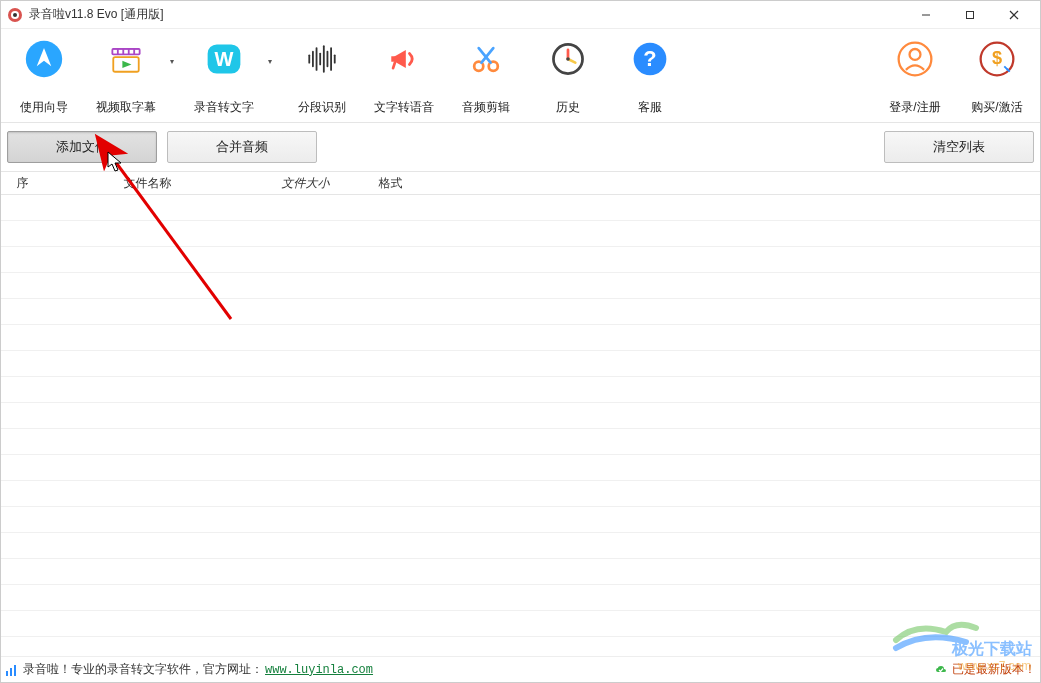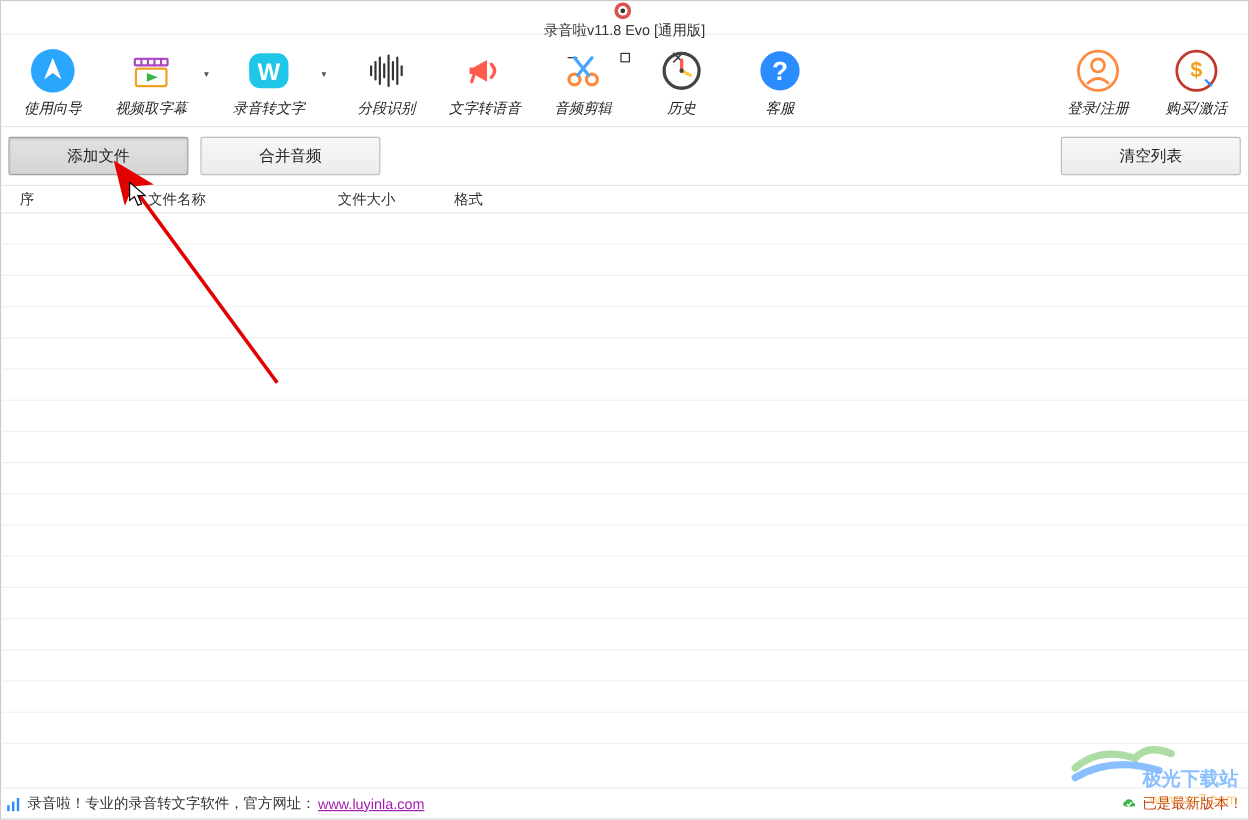--- a/index.html
+++ b/index.html
@@ -1,52 +1,52 @@
 <!DOCTYPE html>
 <html><head>
 <meta charset="utf-8">
 <style>
 * { box-sizing: border-box; margin: 0; padding: 0; }
 body { font-family: "Microsoft YaHei", "SimSun", sans-serif; font-size: 12px; background: #fff; width: 1041px; height: 683px; position: relative; overflow: hidden; border: 1px solid #ccc; }
-.titlebar { display: flex; align-items: center; height: 28px; padding: 0 4px; background: #fff; border-bottom: 1px solid #eee; flex-direction: column; }
+.titlebar { display: flex; align-items: center; height: 28px; padding: 0 4px; background: #fff; border-bottom: 1px solid #eee; }
 .titlebar .app-icon { width: 16px; height: 16px; margin: 0 6px 0 2px; }
 .titlebar .title { flex: 0 0 auto; color: #333; font-size: 12px; }
 .titlebar .spacer { flex: 1; }
 .titlebar .win-btns { display: flex; }
 .win-btn { width: 44px; height: 28px; display: flex; align-items: center; justify-content: center; color: #333; cursor: pointer; }
 
 .toolbar { display: flex; align-items: flex-start; padding: 6px 2px 4px 2px; border-bottom: 1px solid #e5e5e5; }
 .tool-item { display: flex; flex-direction: column; align-items: center; width: 82px; padding: 2px 0; cursor: pointer; }
 .tool-item .icon { width: 44px; height: 44px; display: flex; align-items: center; justify-content: center; }
-.tool-item .label { font-size: 12px; color: #222; margin-top: 1px; white-space: nowrap; font-style: italic; }
+.tool-item .label { font-size: 12px; color: #222; margin-top: 18px; white-space: nowrap; }
 .tool-caret { width: 10px; display:flex; align-items:center; justify-content:center; margin-top:22px; margin-right:6px; color:#555; font-size:8px; cursor:pointer;}
 .tool-group { display:flex; align-items:flex-start; }
 .tool-gap { flex: 1; }
 
 .action-bar { display:flex; padding: 8px 6px 8px 6px; gap: 10px; align-items:center; }
 .btn { height: 32px; min-width: 150px; background: linear-gradient(#f7f7f7,#ececec); border:1px solid #bdbdbd; color:#222; font-size:13px; cursor:pointer; border-radius:2px; }
 .btn.pressed { background: linear-gradient(#e2e2e2,#d4d4d4); border-color:#9e9e9e; box-shadow: inset 0 1px 2px rgba(0,0,0,0.15);}
 .action-gap { flex:1; }
 
 .table-header { display:flex; height: 24px; border-top:1px solid #e5e5e5; border-bottom:1px solid #e5e5e5; font-size:12px; color:#333; align-items:center; }
 .th { display:flex; align-items:center; justify-content:center; height:100%; border-right:1px solid transparent; }
 .th-1 { width: 44px; }
 .th-2 { width: 206px; }
-.th-3 { width: 110px; }
+.th-3 { width: 110px; font-style: italic; }
 .th-4 { width: 60px; }
 .th-5 { flex:1; }
 
 .table-body { position:relative; height: 454px; overflow:auto; }
 .row-line { height: 26px; border-bottom: 1px solid #f0f0f0; }
 
 .arrow-overlay { position:absolute; left: 30px; top: 118px; width: 260px; height: 220px; pointer-events:none; }
 
 .statusbar { position:absolute; bottom:0; left:0; right:0; height: 26px; display:flex; align-items:center; background:#fff; border-top:1px solid #eee; font-size:12px; color:#333; padding: 11px 4px; }
 .statusbar .sb-icon { width: 14px; height:14px; margin-right:4px; }
-.statusbar a { color:#a21caf; text-decoration: underline; cursor:pointer; margin-left:2px;}
+.statusbar a { color:#15803d; text-decoration: underline; cursor:pointer; margin-left:2px;font-family:Liberation Mono, monospace;}
 .statusbar .sb-gap { flex:1; }
 .sb-right { display:flex; align-items:center; gap:4px; color:#c2410c; }
 .cloud-icon { width:14px; height:14px; }
 
 .watermark { position:absolute; right:4px; bottom:2px; width:160px; height:60px; pointer-events:none; }
 
 </style>
 </head>
 <body>
 

